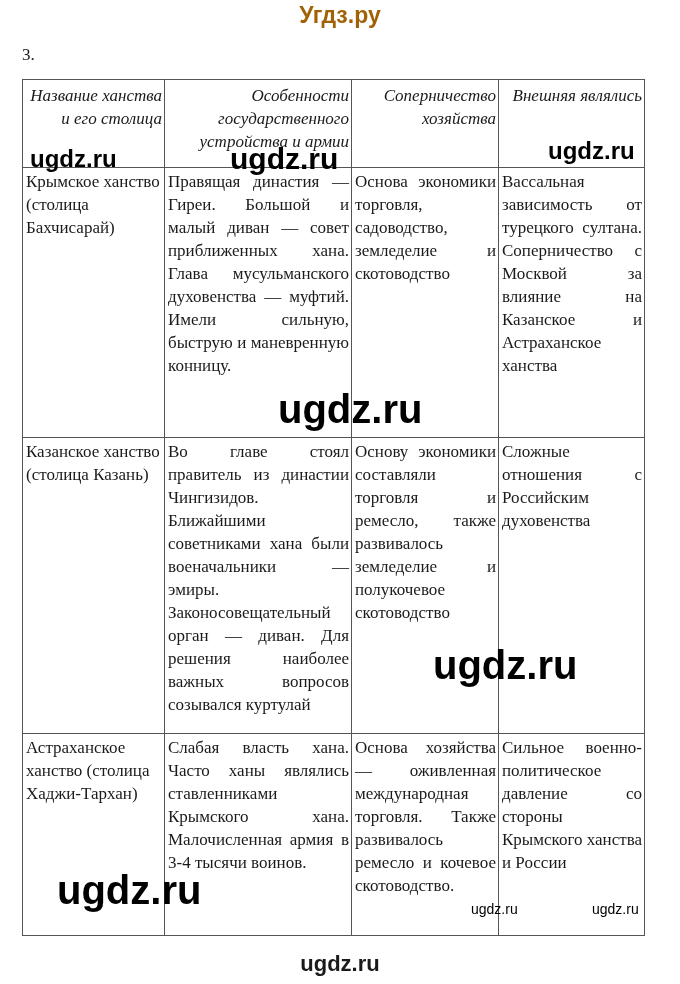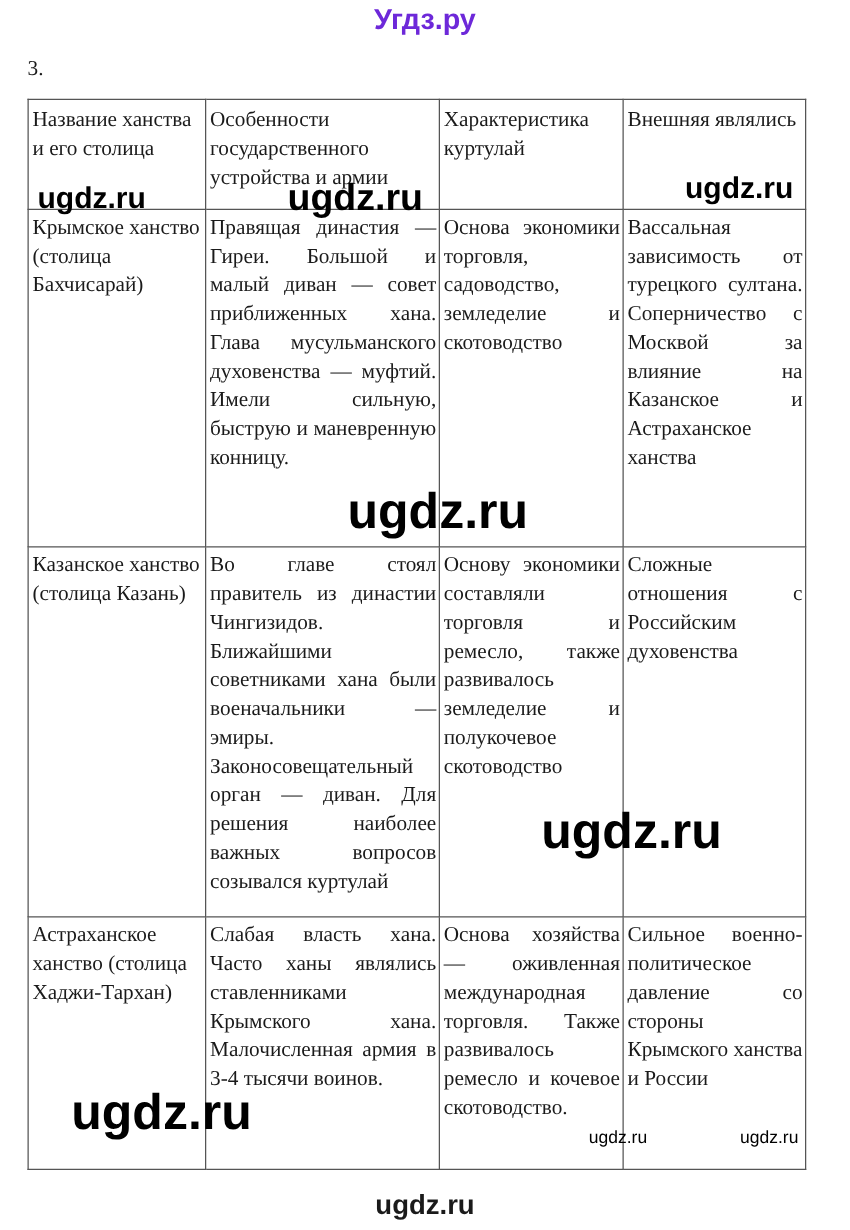--- a/index.html
+++ b/index.html
@@ -1,21 +1,21 @@
 <!DOCTYPE html>
 <html><head>
 <meta charset="utf-8">
 <style>
   html, body { margin: 0; padding: 0; background: #ffffff; }
   body { width: 680px; height: 984px; position: relative; overflow: hidden; font-family: "Liberation Serif", serif; color: #1a1a1a; }
-  .site-title { position: absolute; top: 2px; left: 0; width: 680px; text-align: center; font-family: "Liberation Sans", sans-serif; font-weight: bold; font-size: 23px; color: #6d28d9; }
+  .site-title { position: absolute; top: 2px; left: 0; width: 680px; text-align: center; font-family: "Liberation Sans", sans-serif; font-weight: bold; font-size: 23px; color: #a16207; }
   .task-number { position: absolute; top: 45px; left: 22px; font-size: 17px; }
   table.khanates { position: absolute; top: 79px; left: 22px; border-collapse: collapse; table-layout: fixed; width: 622px; font-size: 17px; line-height: 23px; }
   table.khanates td, table.khanates th { border: 1.5px solid #555; vertical-align: top; padding: 2px 2px 4px 3px; font-weight: normal; }
-  table.khanates th { text-align: left; padding-top: 4px; }
+  table.khanates th { text-align: right; padding-top: 4px; font-style: italic; }
   td.just { text-align: justify; text-align-last: left; }
   .wm { position: absolute; font-family: "Liberation Sans", sans-serif; font-weight: bold; color: #000; white-space: nowrap; }
   .wm-xl { font-size: 40px; }
   .wm-m { font-size: 24px; }
   .wm-s { font-size: 14px; font-weight: normal; }
   .footer { position: absolute; top: 951px; left: 0; width: 680px; text-align: center; font-family: "Liberation Sans", sans-serif; font-weight: bold; font-size: 22px; }
 </style>
 </head>
 <body>
 
@@ -26,21 +26,21 @@
   <colgroup>
     <col style="width:142px">
       <col style="width:187px">
       <col style="width:147px">
       <col style="width:146px">
   </colgroup>
   <tbody>
       <tr style="height:88px">
     <th>Название ханства и его столица</th>
     <th>Особенности государственного устройства и армии</th>
-    <th>Характеристика куртулай</th>
+    <th>Соперничество хозяйства</th>
     <th>Внешняя являлись</th>
   </tr>
   <tr style="height:270px">
     <td>Крымское ханство (столица Бахчисарай)</td>
     <td class="just">Правящая династия — Гиреи. Большой и малый диван — совет приближенных хана. Глава мусульманского духовенства — муфтий. Имели сильную, быструю и маневренную конницу.</td>
     <td class="just">Основа экономики торговля, садоводство, земледелие и скотоводство</td>
     <td class="just">Вассальная зависимость от турецкого султана. Соперничество с Москвой за влияние на Казанское и Астраханское ханства</td>
   </tr>
   <tr style="height:296px">
     <td>Казанское ханство (столица Казань)</td>

